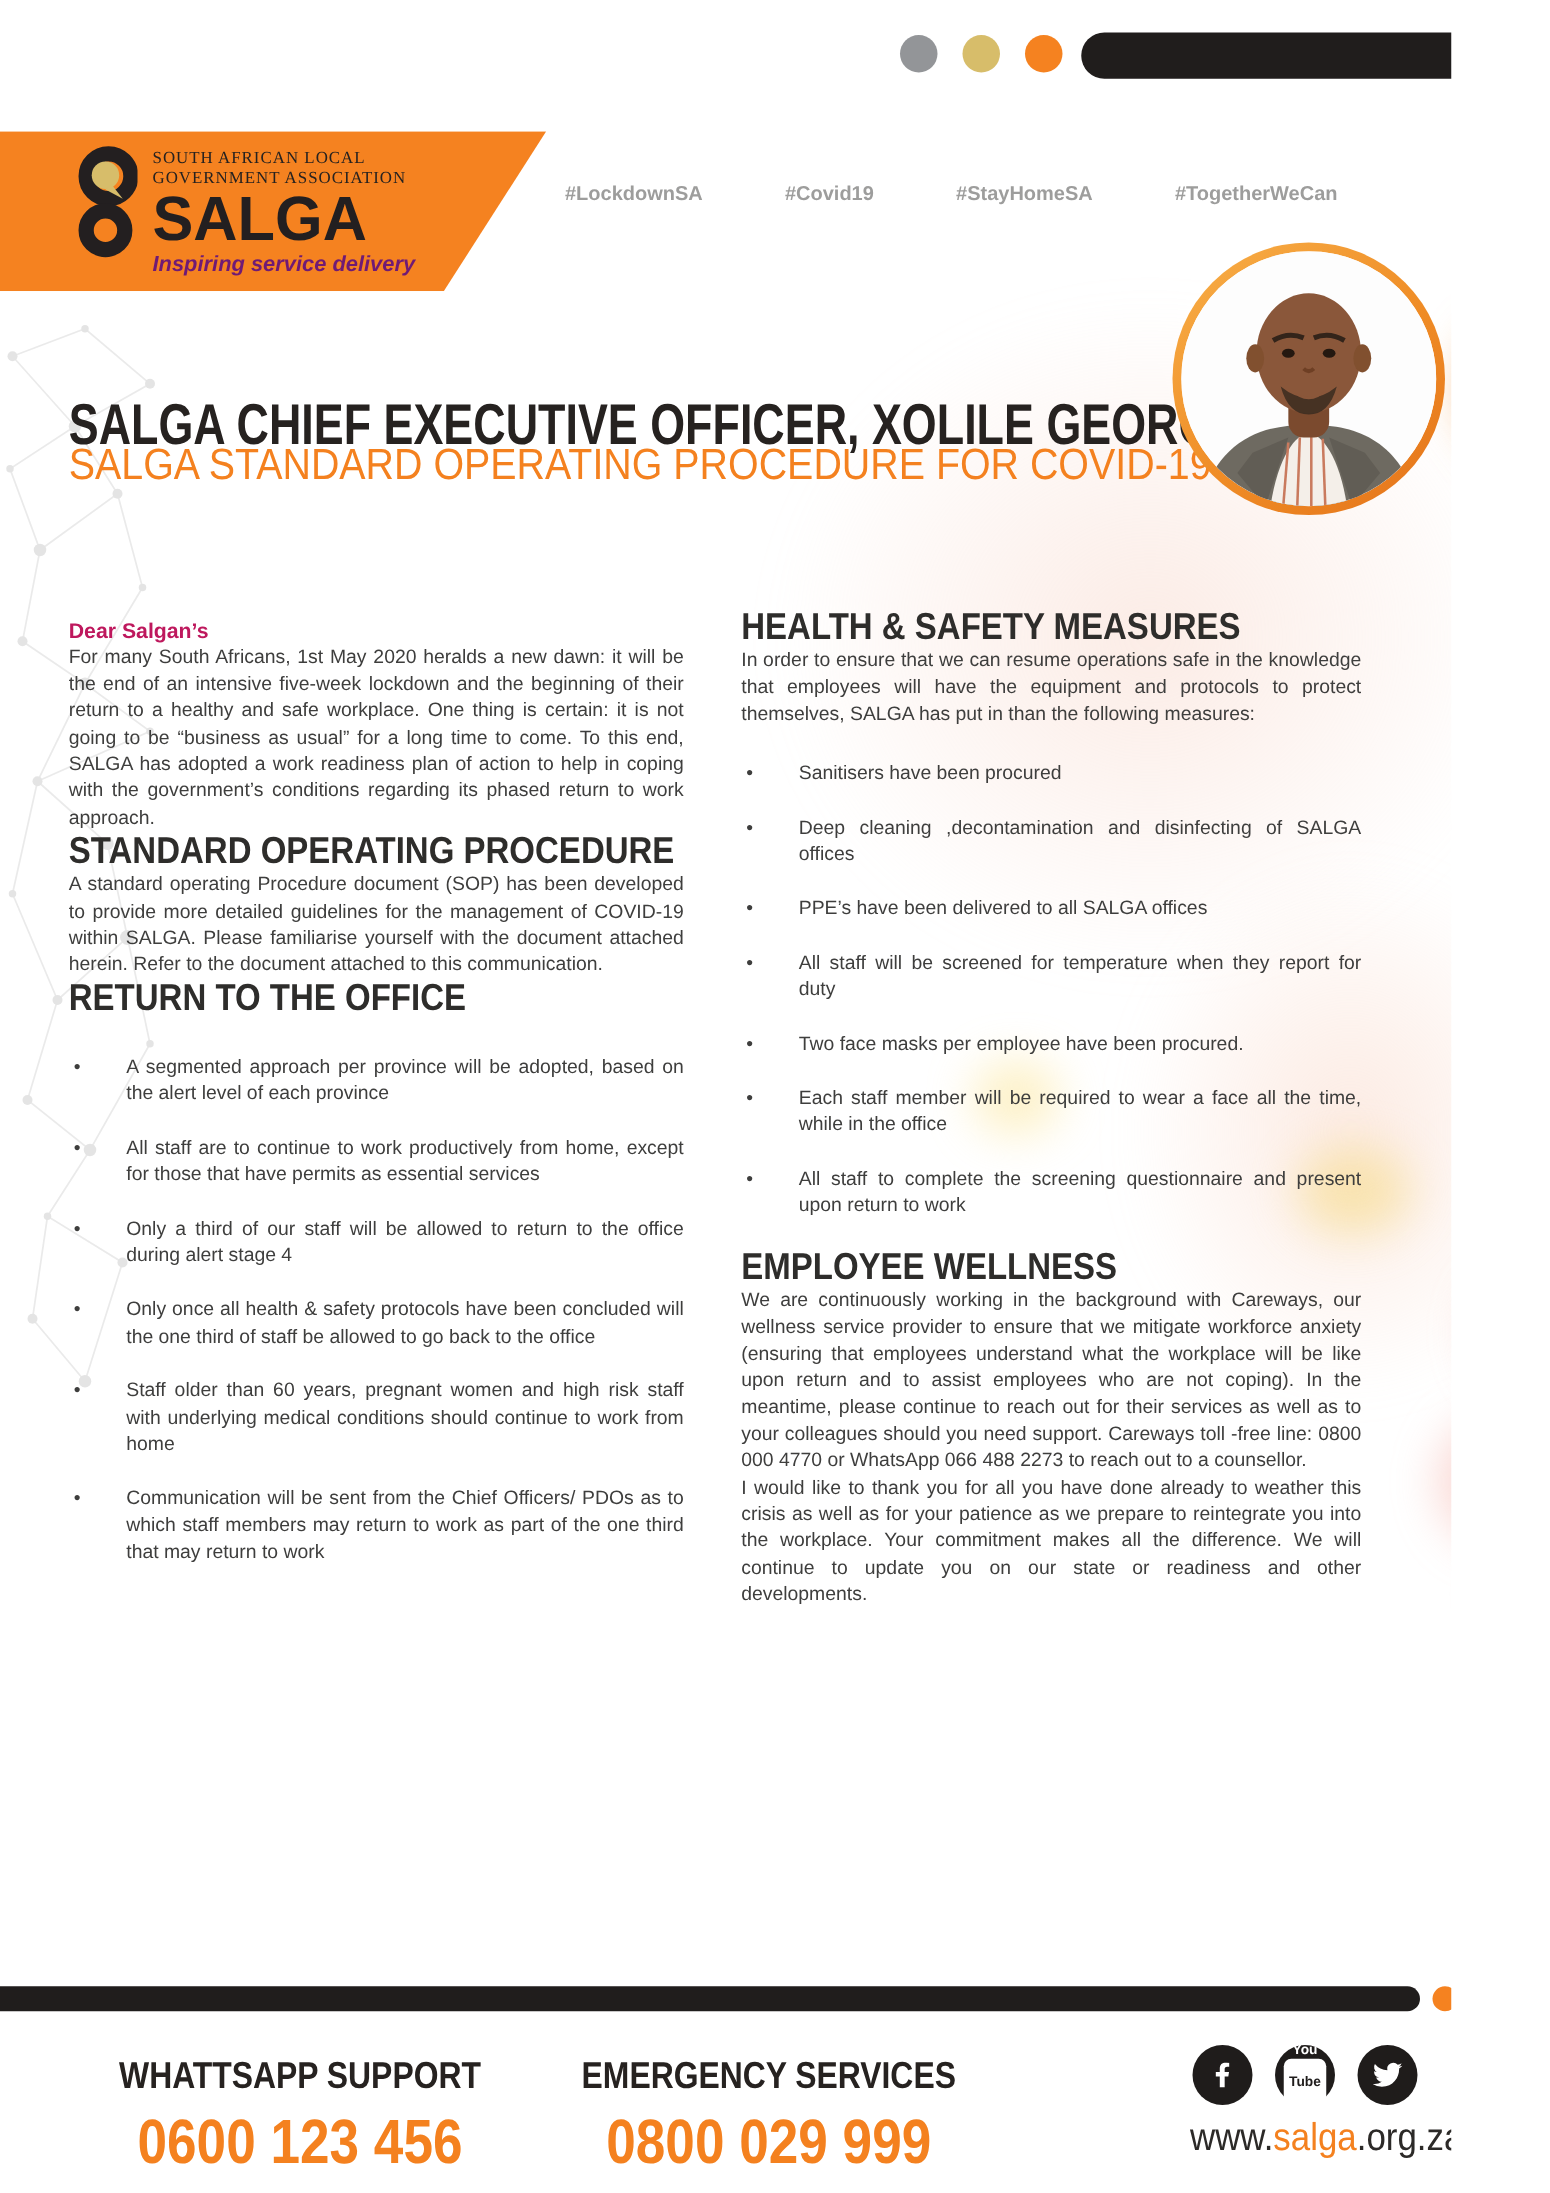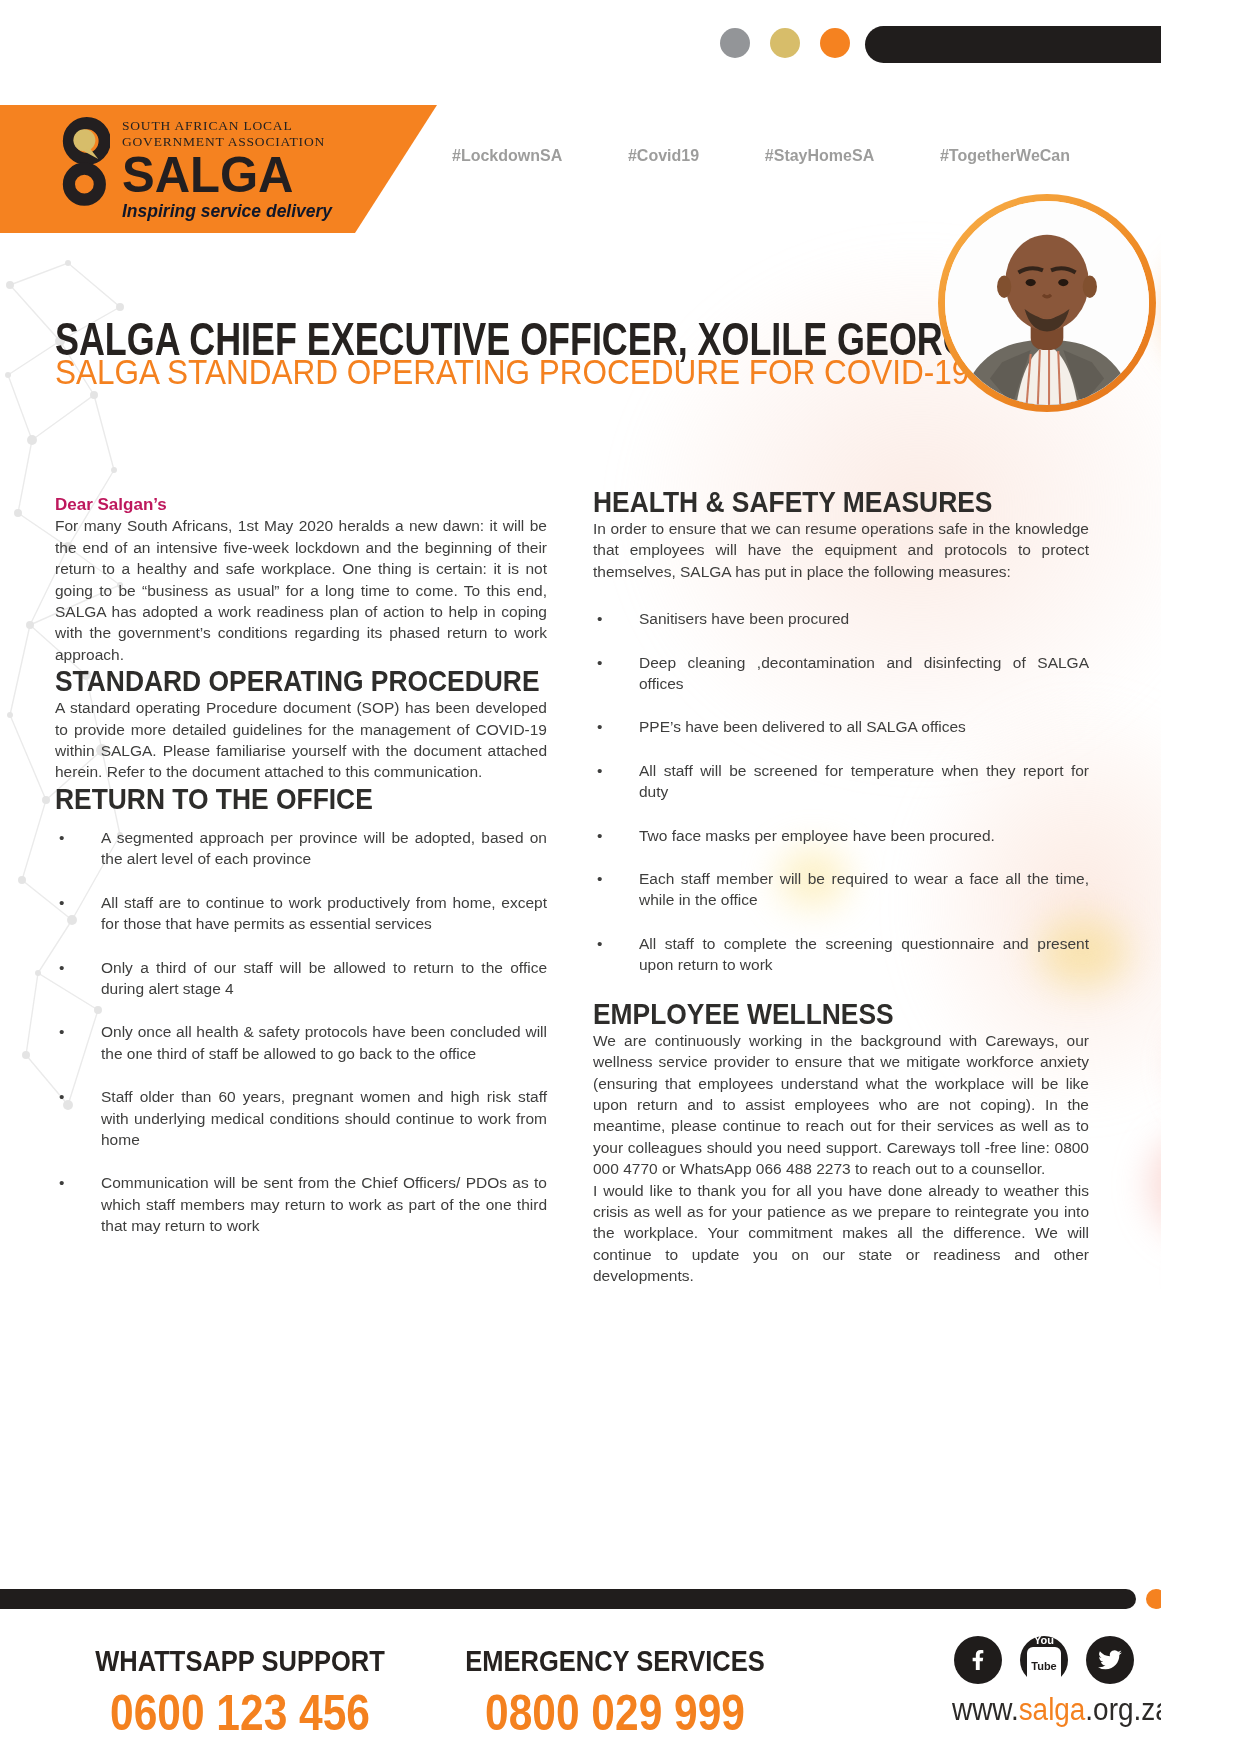--- a/index.html
+++ b/index.html
@@ -13,21 +13,21 @@
                  background:#201d1c;border-radius:19px 0 0 19px;}
   
   .banner{position:absolute;left:0;top:105px;width:480px;height:128px;background:#f58220;
           clip-path:polygon(0 0,437px 0,355px 100%,0 100%);}
   .logo-glyph{position:absolute;left:62px;top:10px;width:48px;height:96px;}
   .logo-text{position:absolute;left:122px;top:13px;}
   .logo-org{font-family:"Liberation Serif",serif;font-size:13.5px;letter-spacing:.8px;
             color:#262220;line-height:16px;}
   .logo-name{font-size:50px;font-weight:800;color:#231f20;letter-spacing:0px;line-height:46px;
              margin-top:2px;transform:scaleX(.98);transform-origin:left;}
-  .logo-tagline{font-size:17.5px;font-weight:700;font-style:italic;color:#0f172a;margin-top:3px;}
+  .logo-tagline{font-size:17.5px;font-weight:700;font-style:italic;color:#701a75;margin-top:3px;}
   
   .hashtags{position:absolute;left:452px;top:147px;width:618px;display:flex;
             justify-content:space-between;font-weight:700;font-size:16px;color:#9d9d9c;}
   
   .ceo{position:absolute;left:938px;top:194px;width:218px;height:218px;border-radius:50%;
        background:linear-gradient(140deg,#f8b049 0%,#ef8c26 55%,#e4731a 100%);
        display:flex;align-items:center;justify-content:center;z-index:5;}
   .ceo-inner{width:204px;height:204px;border-radius:50%;overflow:hidden;background:#fdfdfd;}
   
   .title-main{position:absolute;left:55px;top:312px;font-size:46px;font-weight:800;
@@ -41,21 +41,21 @@
   
   .col{position:absolute;font-size:15.5px;line-height:21.4px;text-align:justify;z-index:2;}
   .col-left{left:55px;top:494px;width:492px;}
   .col-right{left:593px;top:486px;width:496px;}
   .salutation{font-size:17px;font-weight:700;text-align:left;color:#be185d;}
   .col p{margin:0;}
   .intro{margin-top:26px;}
   h3.sec{font-size:30px;line-height:32px;font-weight:700;color:#2e2d2b;margin:0;
          white-space:nowrap;transform:scaleX(.88);transform-origin:left;text-align:left;}
   .m-sop{margin-top:48px;} .m-soppara{margin-top:48px;} .m-return{margin-top:28px;}
-  .bullets{margin-top:12px;}
+  .bullets{margin-top:28px;}
   .bullets-r{margin-top:26px;}
   .bullet{position:relative;padding-left:46px;margin-bottom:22px;}
   .bullet::before{content:"\2022";position:absolute;left:4px;top:0;}
   .m-health-intro{margin-top:24px;}
   .m-wellness{margin-top:16px;}
   .m-wp1{margin-top:20px;} .m-wp2{margin-top:46px;}
   
   .footer-bar{position:absolute;left:0;top:1589px;width:1136px;height:20px;background:#201d1c;
               border-radius:0 10px 10px 0;}
   .footer-dots{position:absolute;left:1146px;top:1589px;height:20px;display:flex;
@@ -199,21 +199,21 @@
       <div class="bullet">All staff are to continue  to work productively from home, except for those that have permits as essential services</div>
       <div class="bullet">Only a third of our staff will be allowed to return to the office during alert stage 4</div>
       <div class="bullet">Only once all health &amp; safety protocols have been concluded will the one third of staff be allowed to go back to the office</div>
       <div class="bullet">Staff older than 60 years, pregnant women and high risk staff with underlying medical conditions  should continue to work from home</div>
       <div class="bullet">Communication will be sent from the Chief Officers/ PDOs as to which staff members may return to work as part of the one third that may return to work</div>
     </div>
   </div>
 
   <div class="col col-right">
     <h3 class="sec">HEALTH &amp; SAFETY MEASURES</h3>
-    <p class="m-health-intro">In order to ensure that we can resume operations safe in the knowledge that employees will have the equipment and protocols to protect themselves, SALGA has put in place the following measures:</p>
+    <p class="m-health-intro">In order to ensure that we can resume operations safe in the knowledge that employees will have the equipment and protocols to protect themselves, SALGA has put in than the following measures:</p>
     <div class="bullets-r">
       <div class="bullet">Sanitisers have been procured</div>
       <div class="bullet">Deep cleaning ,decontamination and disinfecting of SALGA offices</div>
       <div class="bullet">PPE’s have been delivered to  all SALGA offices</div>
       <div class="bullet">All staff will be screened for temperature when they report for duty</div>
       <div class="bullet">Two face masks per employee have been procured.</div>
       <div class="bullet">Each staff member will be required to wear a face all the time, while in the office</div>
       <div class="bullet">All staff to complete the screening questionnaire and present upon return to work</div>
     </div>
     <h3 class="sec m-wellness">EMPLOYEE WELLNESS</h3>

